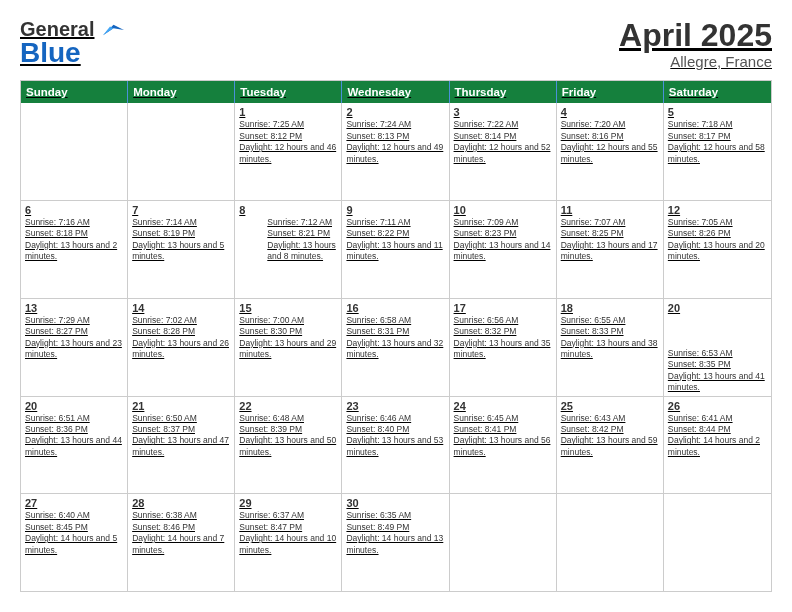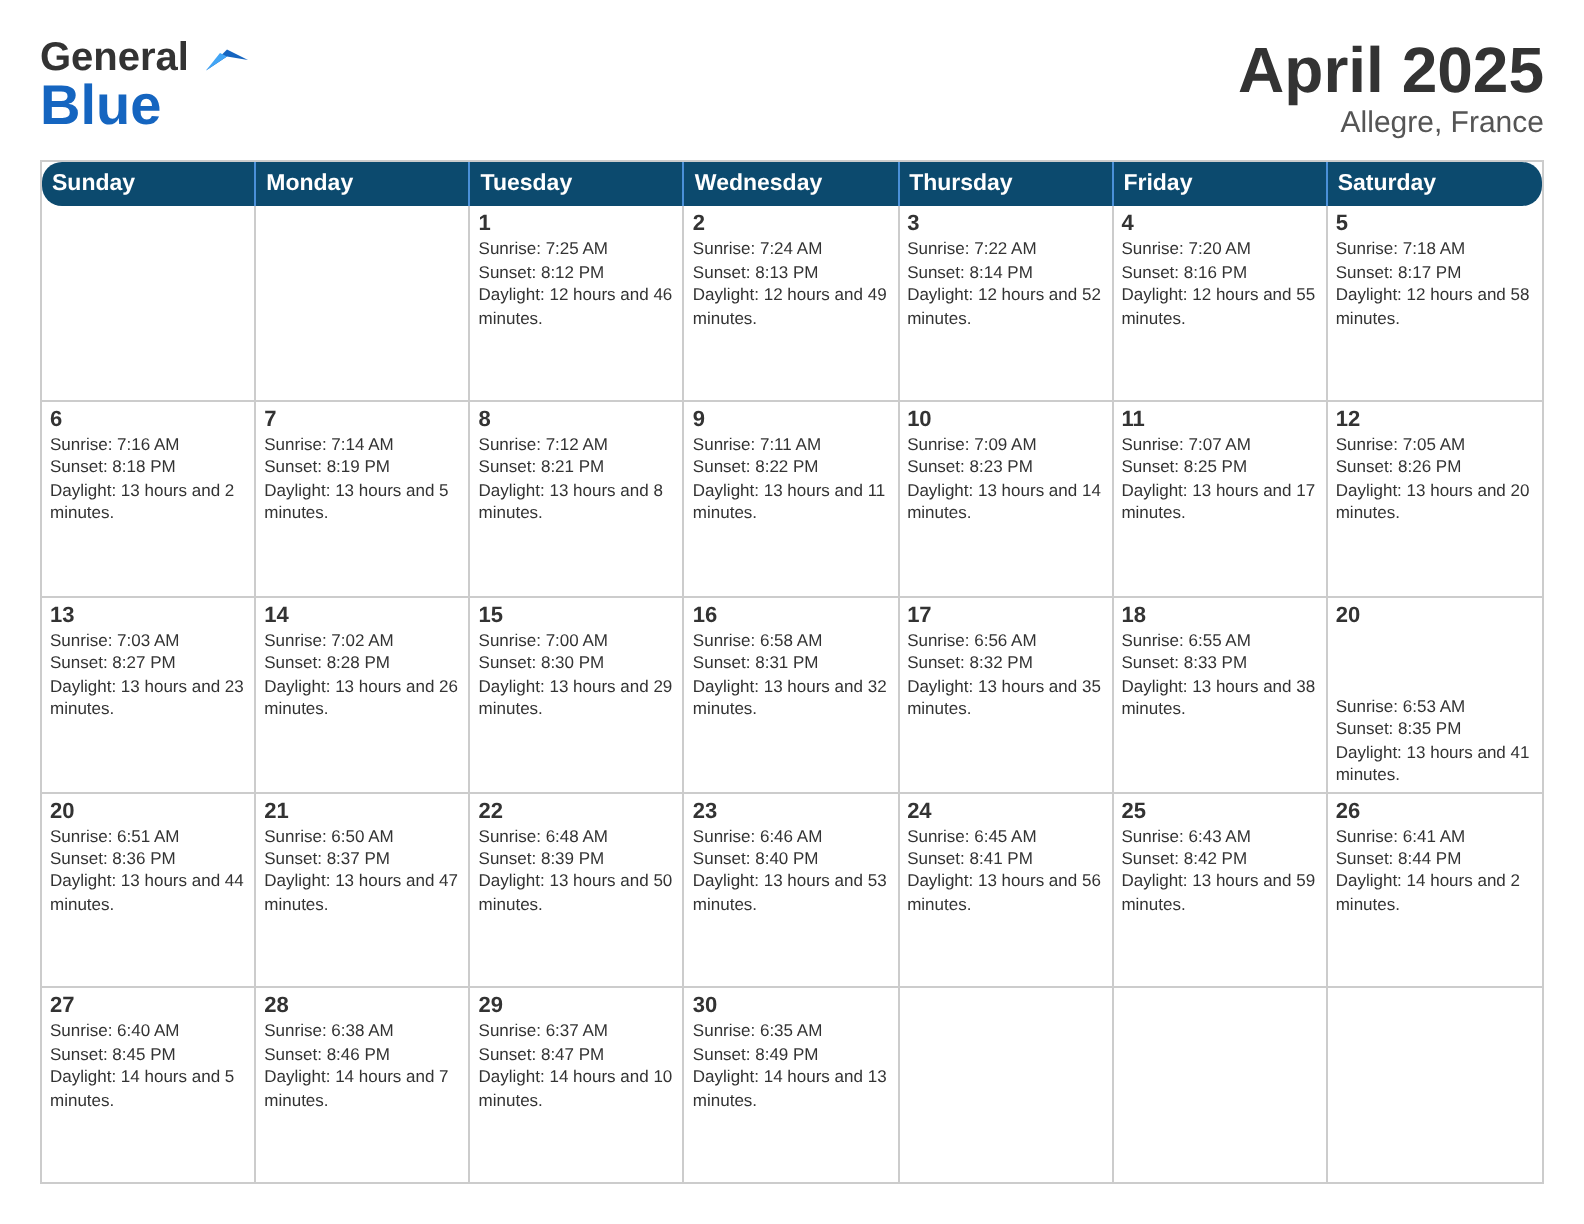--- a/index.html
+++ b/index.html
@@ -9,20 +9,21 @@
       font-family: Arial, sans-serif;
       background: #fff;
       overflow: hidden;
     }
     .page {
       width: 792px;
       height: 612px;
       padding: 18px 20px 20px 20px;
       display: flex;
       flex-direction: column;
+      text-decoration: underline;
     }
     .header {
       display: flex;
       justify-content: space-between;
       align-items: flex-start;
       margin-bottom: 10px;
     }
     .logo {
       display: flex;
       flex-direction: column;
@@ -52,22 +53,21 @@
     }
     .calendar {
       flex: 1;
       display: flex;
       flex-direction: column;
       border: 1px solid #ccc;
     }
     .cal-header-row {
       display: grid;
       grid-template-columns: repeat(7, 1fr);
-      background: #0c4a6e;
-      border-radius: 10px;
+      background: #15803d;
     }
     .cal-header-cell {
       color: #fff;
       font-size: 11.5px;
       font-weight: bold;
       padding: 5px 5px;
       text-align: left;
       border-right: 1px solid #4a90d9;
     }
     .cal-header-cell:last-child { border-right: none; }
@@ -181,21 +181,21 @@
 Daylight: 13 hours and 2 minutes.</div>
           </div>
           <div class="cal-cell">
             <span class="day-num">7</span>
             <div class="day-info" style="white-space: pre-line;">Sunrise: 7:14 AM
 Sunset: 8:19 PM
 Daylight: 13 hours and 5 minutes.</div>
           </div>
           <div class="cal-cell">
             <span class="day-num">8</span>
-            <div class="day-info" style="white-space: pre-line;">Sunrise: 7:12 AM
+            <div class="day-info" style="white-space: pre-line; margin-left: 28px;">Sunrise: 7:12 AM
 Sunset: 8:21 PM
 Daylight: 13 hours and 8 minutes.</div>
           </div>
           <div class="cal-cell">
             <span class="day-num">9</span>
             <div class="day-info" style="white-space: pre-line;">Sunrise: 7:11 AM
 Sunset: 8:22 PM
 Daylight: 13 hours and 11 minutes.</div>
           </div>
           <div class="cal-cell">
@@ -213,21 +213,21 @@
           <div class="cal-cell">
             <span class="day-num">12</span>
             <div class="day-info" style="white-space: pre-line;">Sunrise: 7:05 AM
 Sunset: 8:26 PM
 Daylight: 13 hours and 20 minutes.</div>
           </div>
         </div>
         <div class="cal-row">
           <div class="cal-cell">
             <span class="day-num">13</span>
-            <div class="day-info" style="white-space: pre-line;">Sunrise: 7:03 AM
+            <div class="day-info" style="white-space: pre-line;">Sunrise: 7:29 AM
 Sunset: 8:27 PM
 Daylight: 13 hours and 23 minutes.</div>
           </div>
           <div class="cal-cell">
             <span class="day-num">14</span>
             <div class="day-info" style="white-space: pre-line;">Sunrise: 7:02 AM
 Sunset: 8:28 PM
 Daylight: 13 hours and 26 minutes.</div>
           </div>
           <div class="cal-cell">

